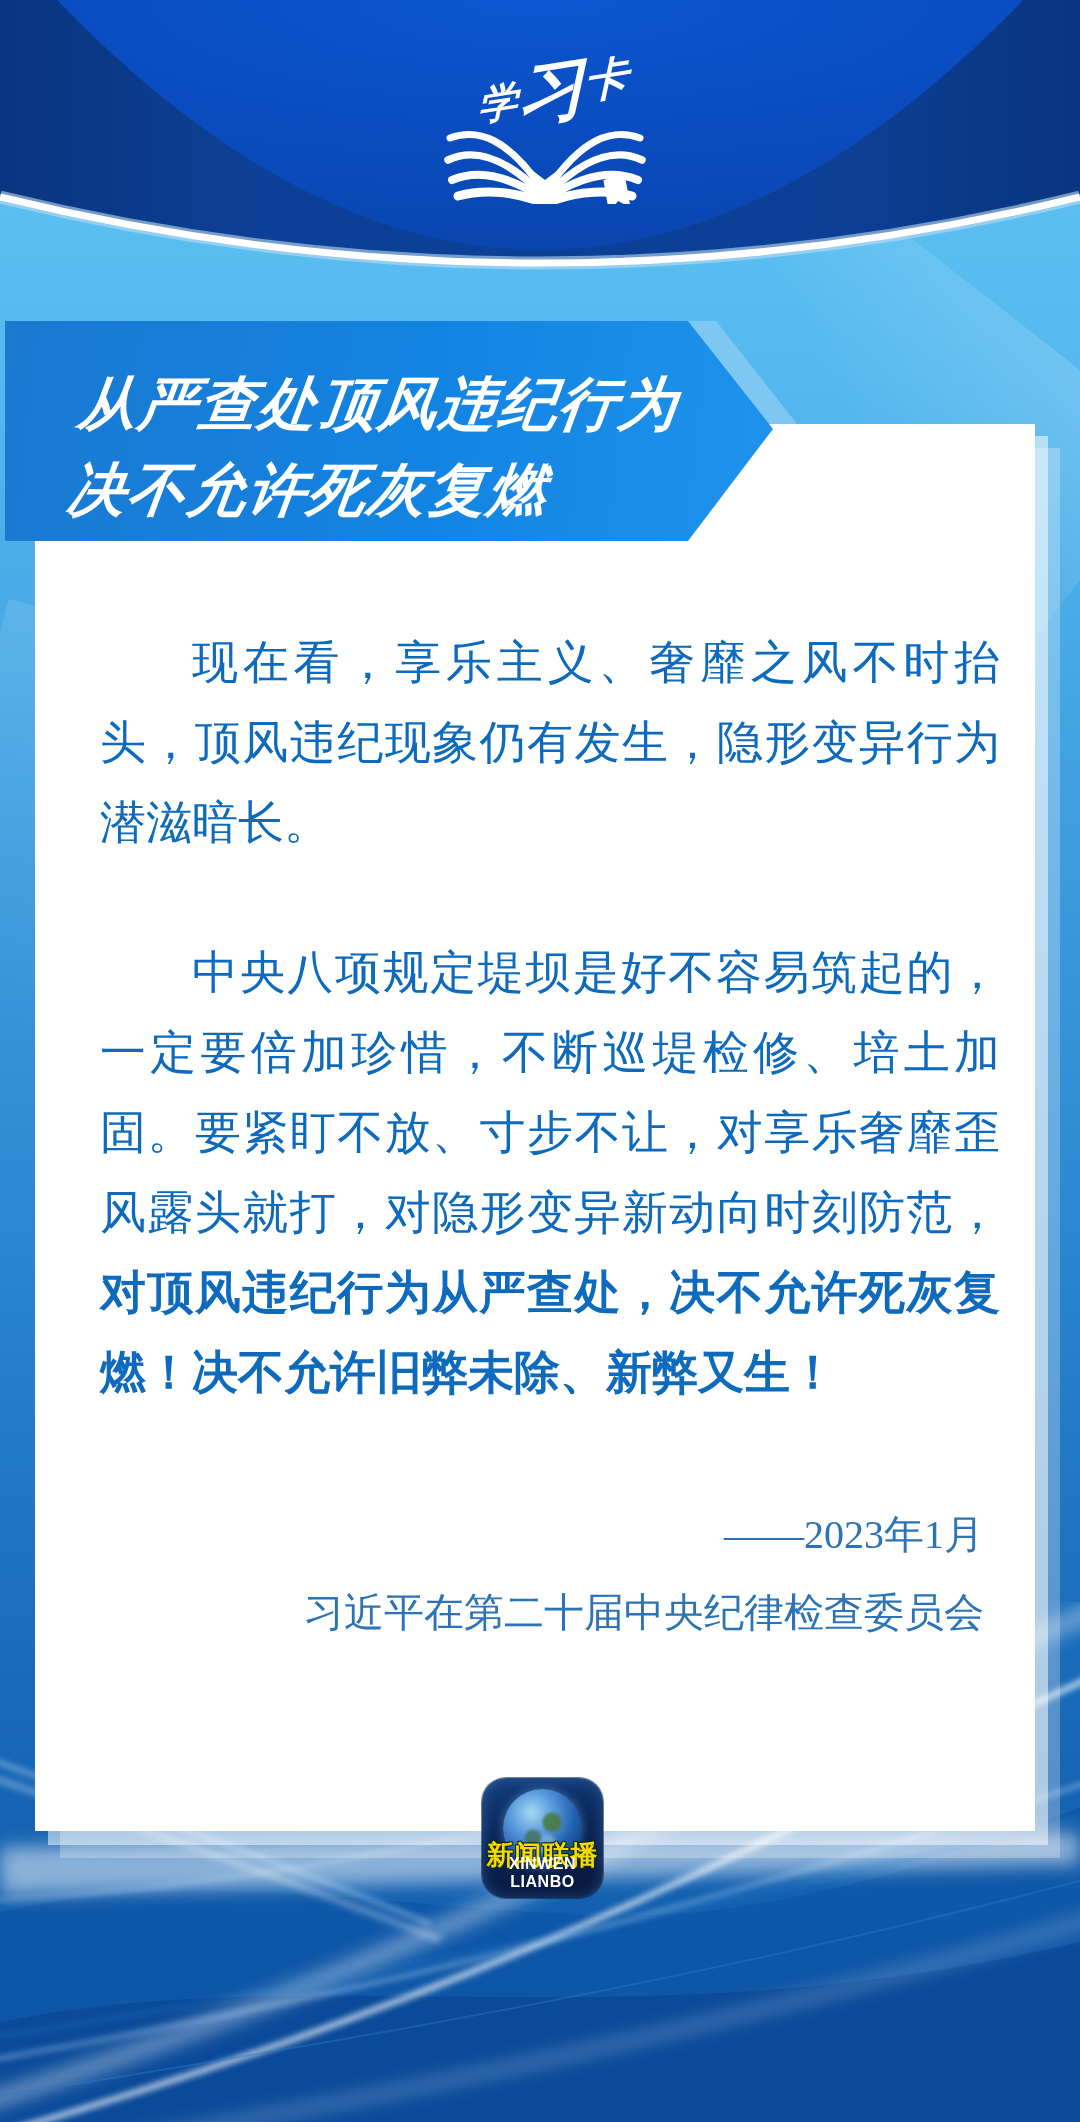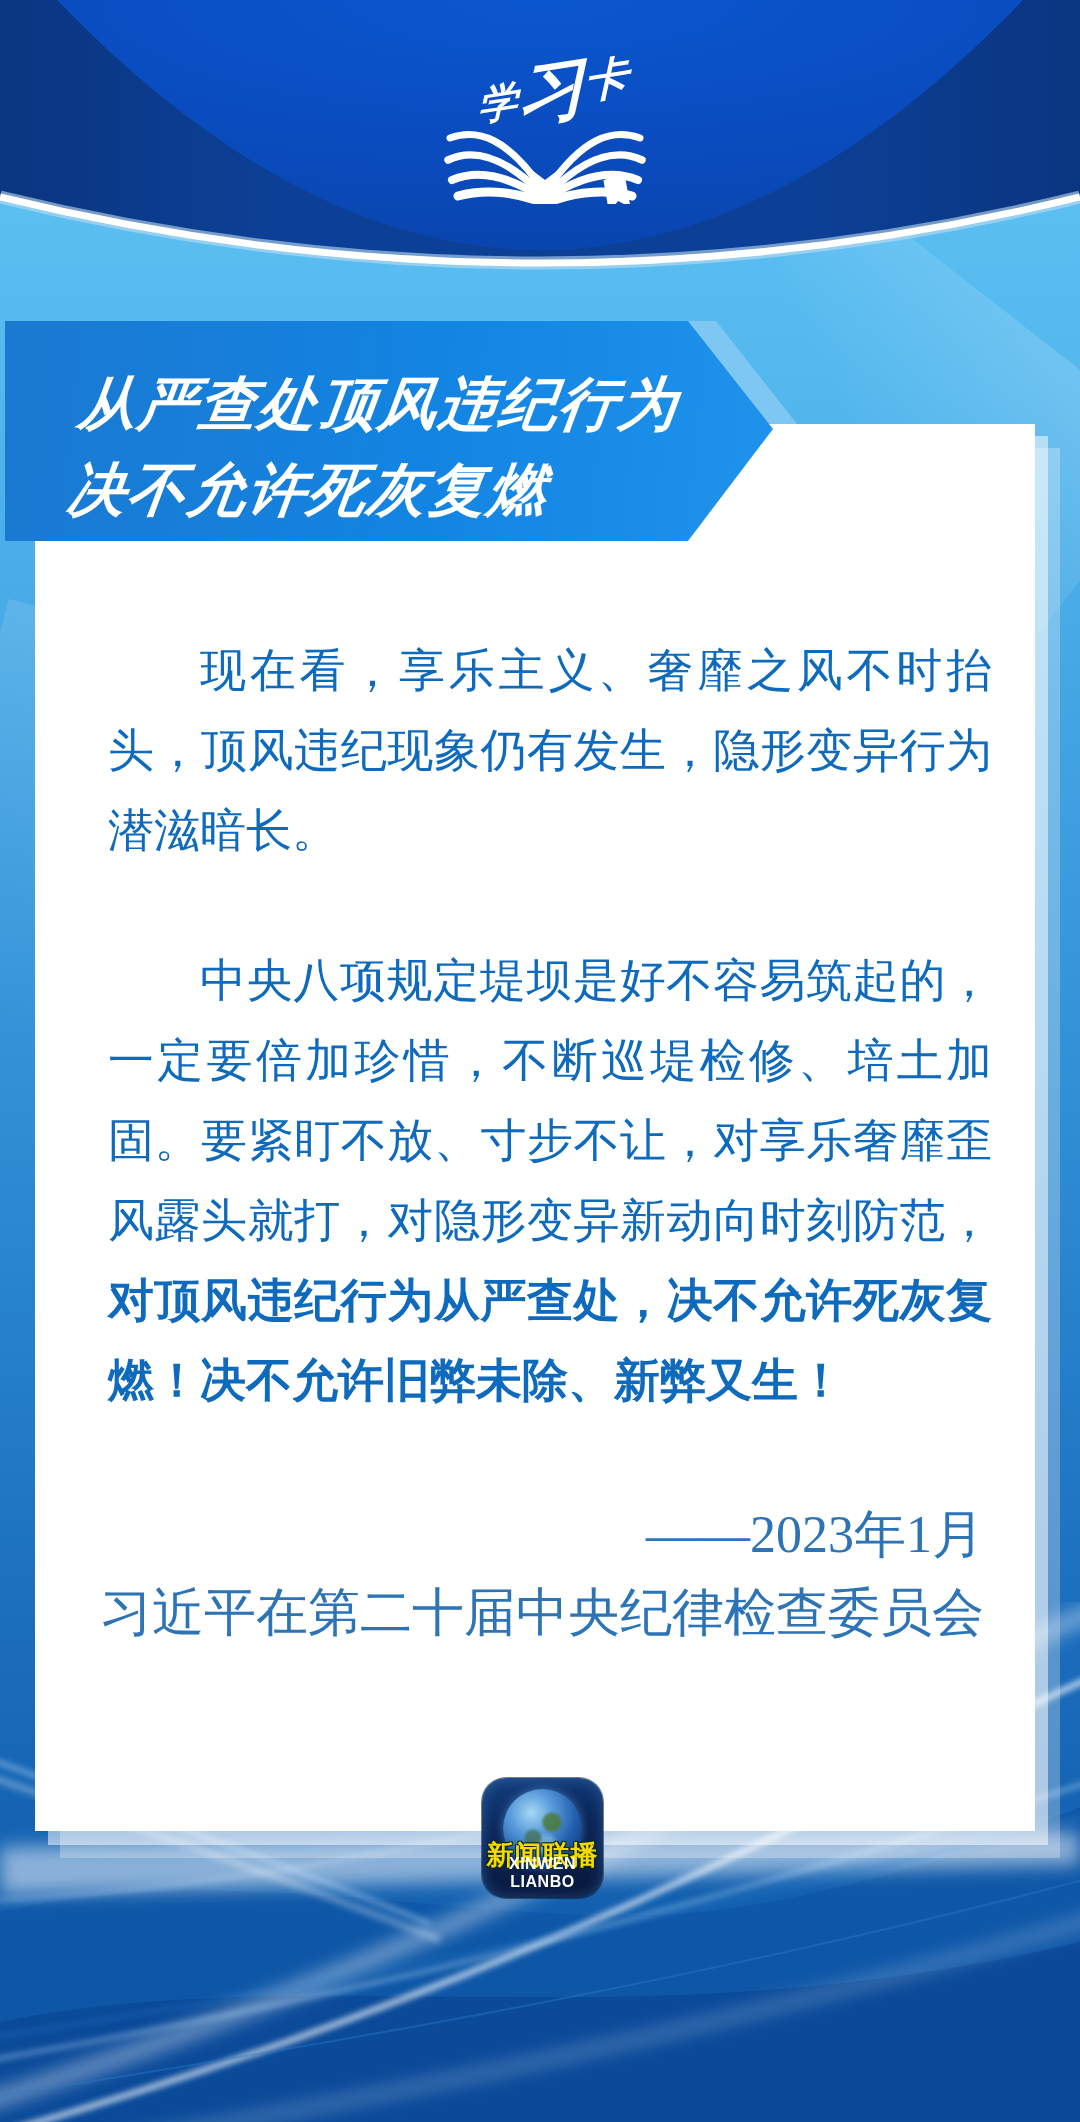--- a/index.html
+++ b/index.html
@@ -38,25 +38,25 @@
     clip-path:polygon(0 0,683px 0,768px 108px,683px 220px,0 220px);}
   .banner{position:absolute;left:5px;top:321px;width:775px;height:220px;z-index:5;
     background:linear-gradient(96deg,#1a79d1 0%,#1384e2 55%,#1f93ec 100%);
     clip-path:polygon(0 0,683px 0,768px 108px,683px 220px,0 220px);}
   .banner-text{padding:40px 0 0 58px;color:#ffffff;font-weight:900;font-style:italic;
     font-size:58px;line-height:86px;letter-spacing:2px;transform:skewX(-7deg);transform-origin:left bottom;
     white-space:nowrap;}
   
   .body-text{position:absolute;left:100px;top:622px;width:900px;z-index:4;
     color:#0e6abd;font-size:46px;line-height:80px;text-align:justify;}
-  .body-text p{margin:8px;text-indent:2em;}
+  .body-text p{margin:0;text-indent:2em;}
   .body-text p.p1{margin-bottom:70px;}
   .body-text strong{font-weight:800;}
   .attribution{position:absolute;left:100px;top:1496px;width:884px;z-index:4;
-    text-align:right;color:#2d74b6;font-size:52px;line-height:78px;
+    text-align:right;color:#2d74b6;font-size:40px;line-height:78px;
     font-family:"Liberation Serif","DejaVu Serif",serif;}
   
   .app-icon{position:absolute;left:482px;top:1778px;width:121px;height:120px;z-index:8;
     border-radius:24px;overflow:hidden;
     background:linear-gradient(170deg,#14407e 0%,#0b2558 45%,#071638 100%);
     box-shadow:0 0 0 1px rgba(8,20,50,.55), inset 0 0 14px rgba(90,160,240,.35);}
   .earth{position:absolute;left:21px;top:11px;width:79px;height:79px;border-radius:50%;
     background:
       radial-gradient(circle at 62% 42%, rgba(74,122,58,.85) 0 11%, rgba(74,122,58,0) 17%),
       radial-gradient(circle at 38% 62%, rgba(64,110,70,.7) 0 9%, rgba(64,110,70,0) 15%),

